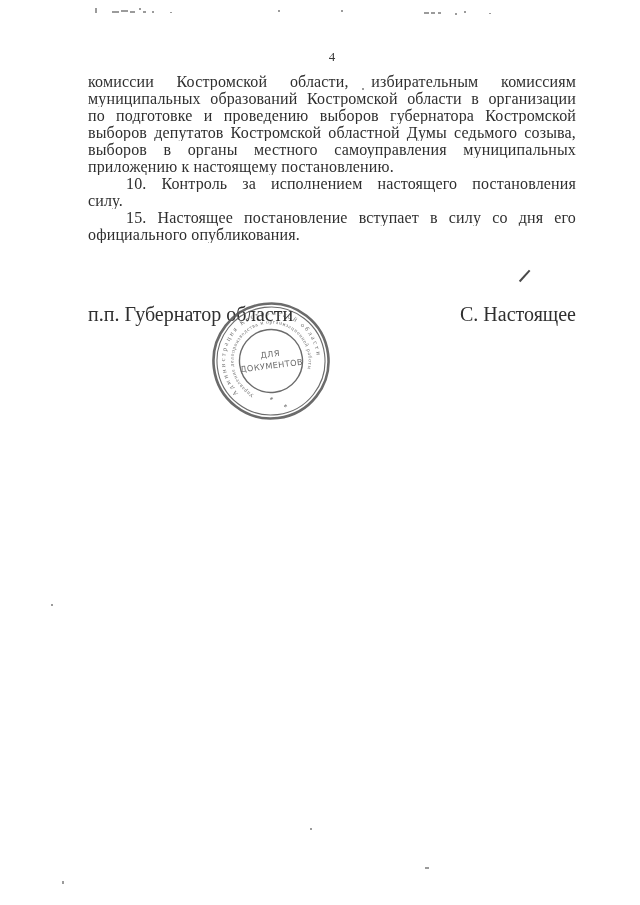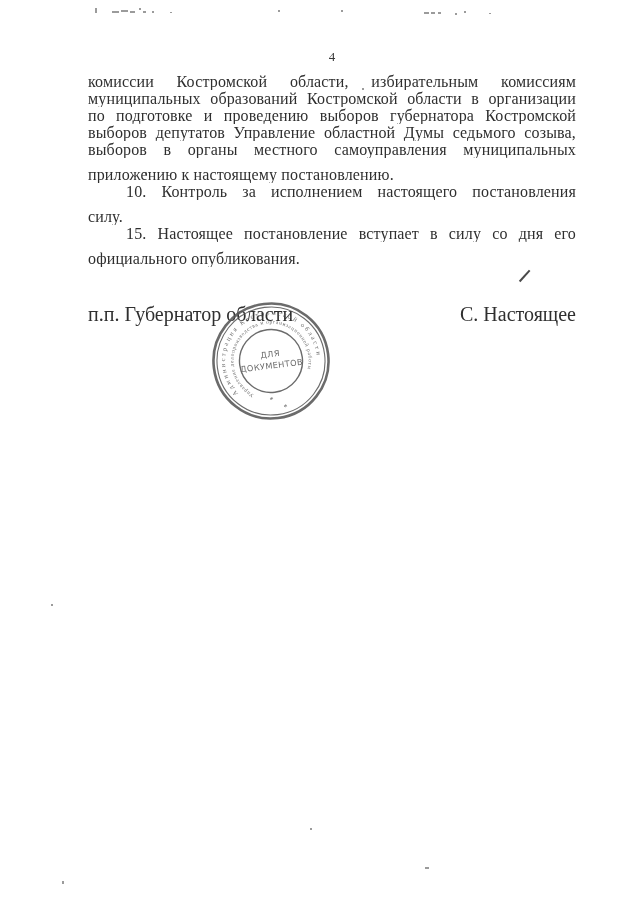--- a/index.html
+++ b/index.html
@@ -12,21 +12,21 @@
     text-align:center;font-size:13px;color:#3a3a3a;
   }
   .body-text{
     position:absolute;left:88px;top:73px;width:488px;
     font-size:16px;line-height:17px;letter-spacing:0.15px;
   }
   .line{
     text-align:justify;text-align-last:justify;
     max-height:17px;overflow:hidden;white-space:normal;
   }
-  .line.last{text-align:justify;text-align-last:left;margin-top:8px;}
+  .line.last{text-align:justify;text-align-last:left;}
   .line.indent{text-indent:38px;}
   .signature-row{
     position:absolute;left:88px;top:303px;width:488px;
     display:flex;justify-content:space-between;font-size:20px;
   }
   .pen-mark{
     position:absolute;left:517px;top:275px;width:15px;height:1.6px;
     background:#4a4a4a;transform:rotate(-48deg);
   }
   .stamp{
@@ -61,21 +61,21 @@
 <div class="noise" style="left:425px;top:867px;width:4px;height:2px;"></div>
 <div class="noise" style="left:62px;top:881px;width:2px;height:3px;"></div>
 
 <div class="page-number">4</div>
 
 <div class="body-text">
   <div>
     <div class="line">комиссии Костромской области, избирательным комиссиям</div>
     <div class="line">муниципальных образований Костромской области в организации работы</div>
     <div class="line">по подготовке и проведению выборов губернатора Костромской области,</div>
-    <div class="line">выборов депутатов Управление областной Думы седьмого созыва,</div>
+    <div class="line">выборов депутатов Костромской областной Думы седьмого созыва,</div>
     <div class="line">выборов в органы местного самоуправления муниципальных образований</div>
     <div class="line last">приложению к настоящему постановлению.</div>
   </div>
   <div>
     <div class="line indent">10. Контроль за исполнением настоящего постановления оставляю за</div>
     <div class="line last">силу.</div>
   </div>
   <div>
     <div class="line indent">15. Настоящее постановление вступает в силу со дня его</div>
     <div class="line last">официального опубликования.</div>

